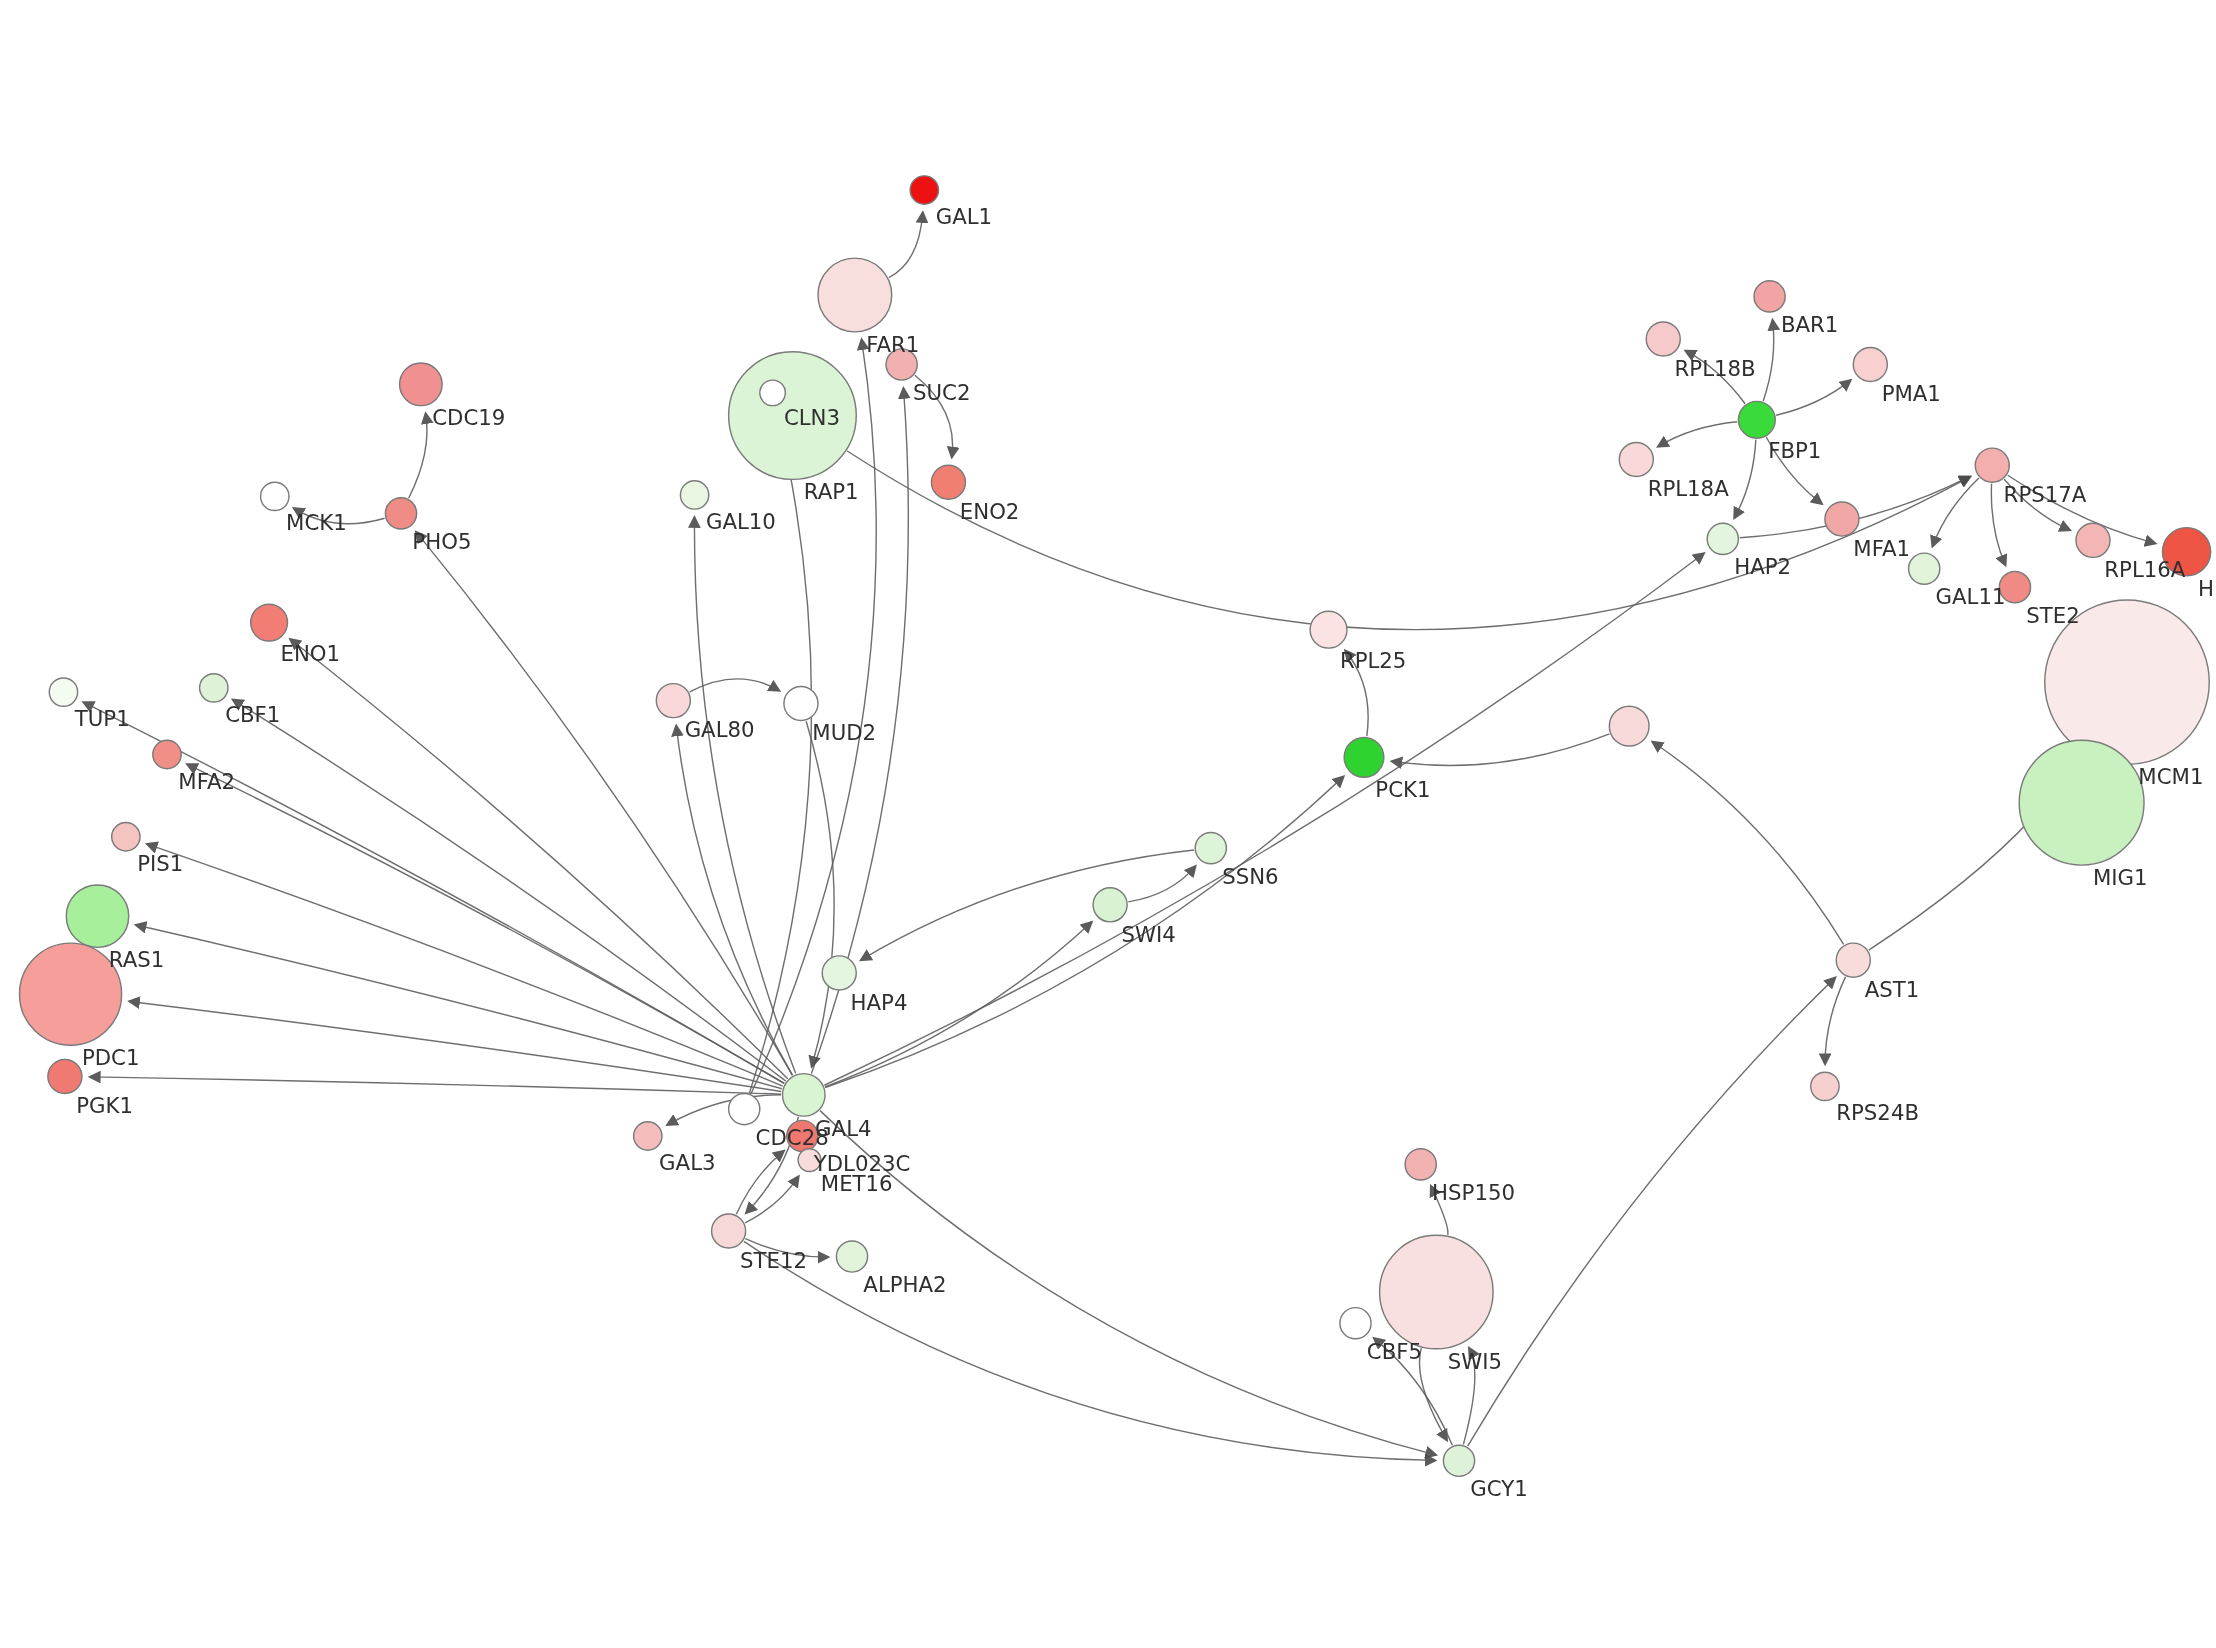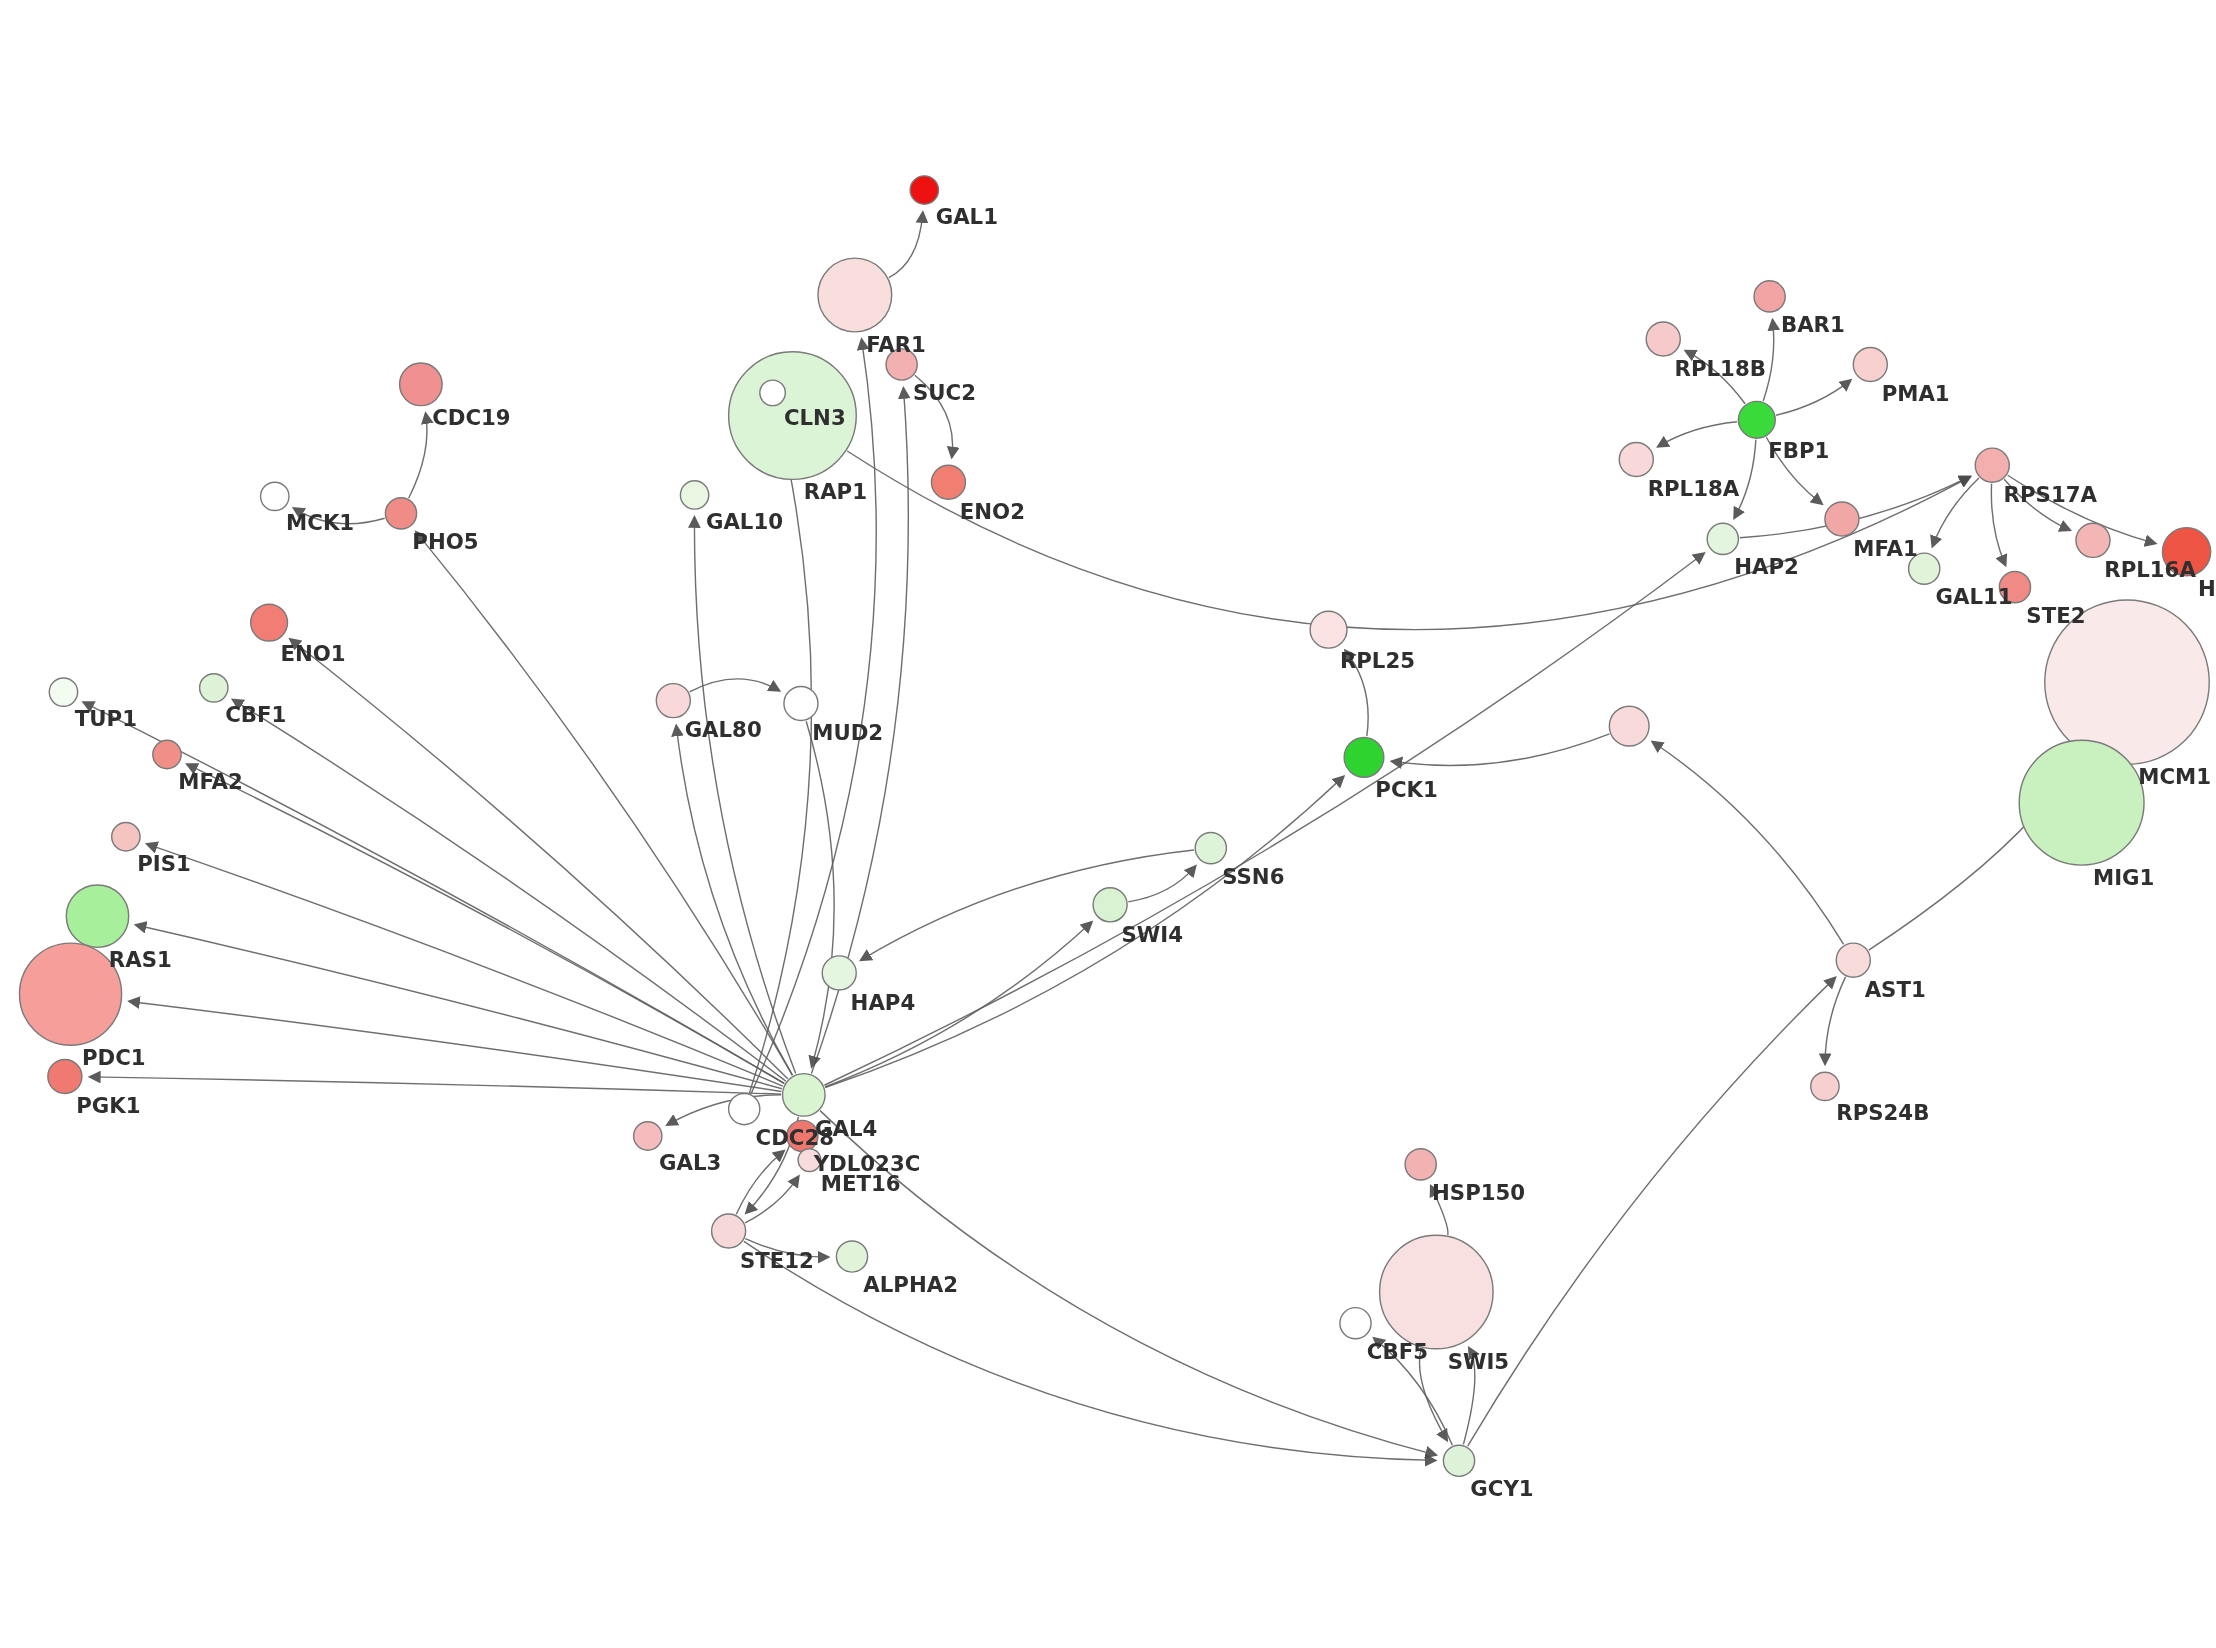--- a/index.html
+++ b/index.html
@@ -5,21 +5,20 @@
   html, body {
     margin: 0;
     padding: 0;
     height: 100%;
     background: #ffffff;
     overflow: hidden;
   }
   .canvas-wrap {
     width: 100%;
     height: 100%;
-    font-weight: bold;
   }
   svg {
     display: block;
     width: 100%;
     height: 100%;
   }
   text.node-label {
     font-family: "DejaVu Sans", "Liberation Sans", sans-serif;
     font-size: 15px;
     fill: #2f2f2f;

